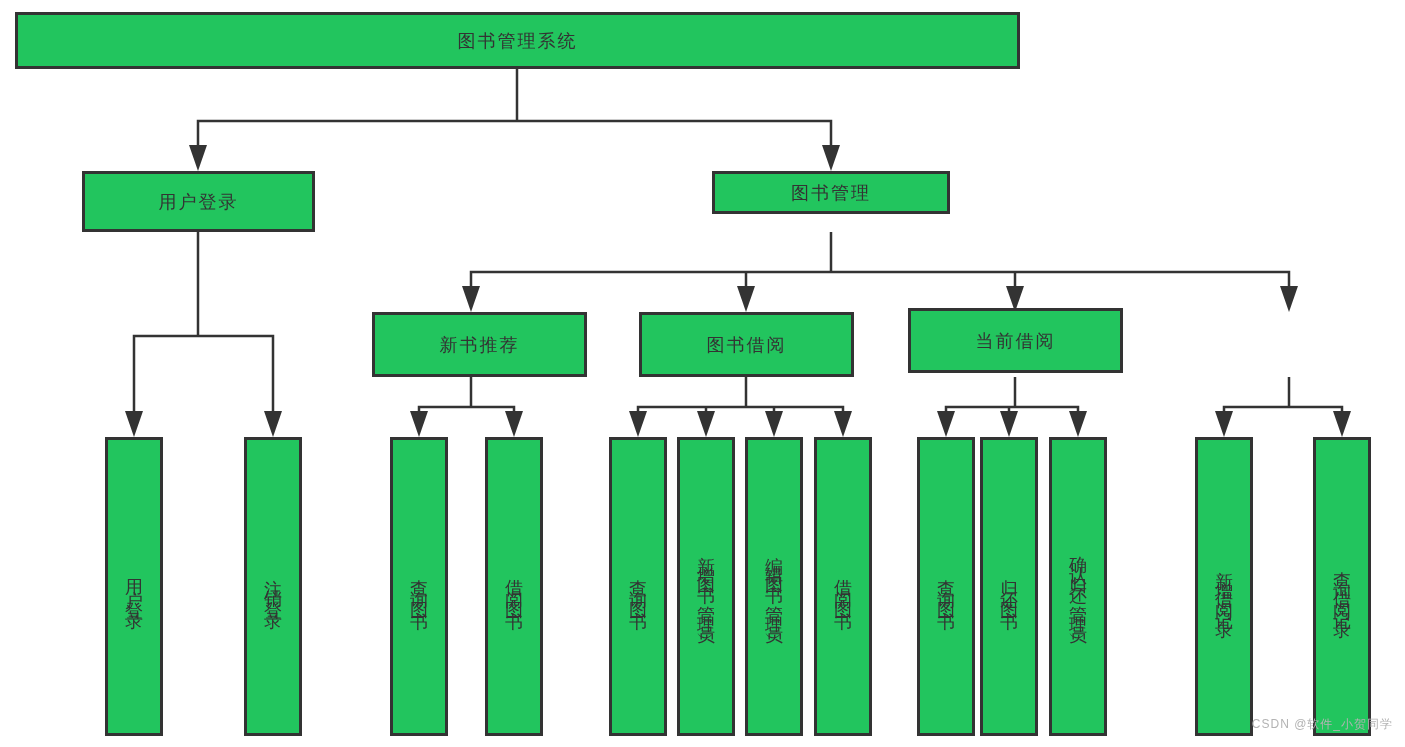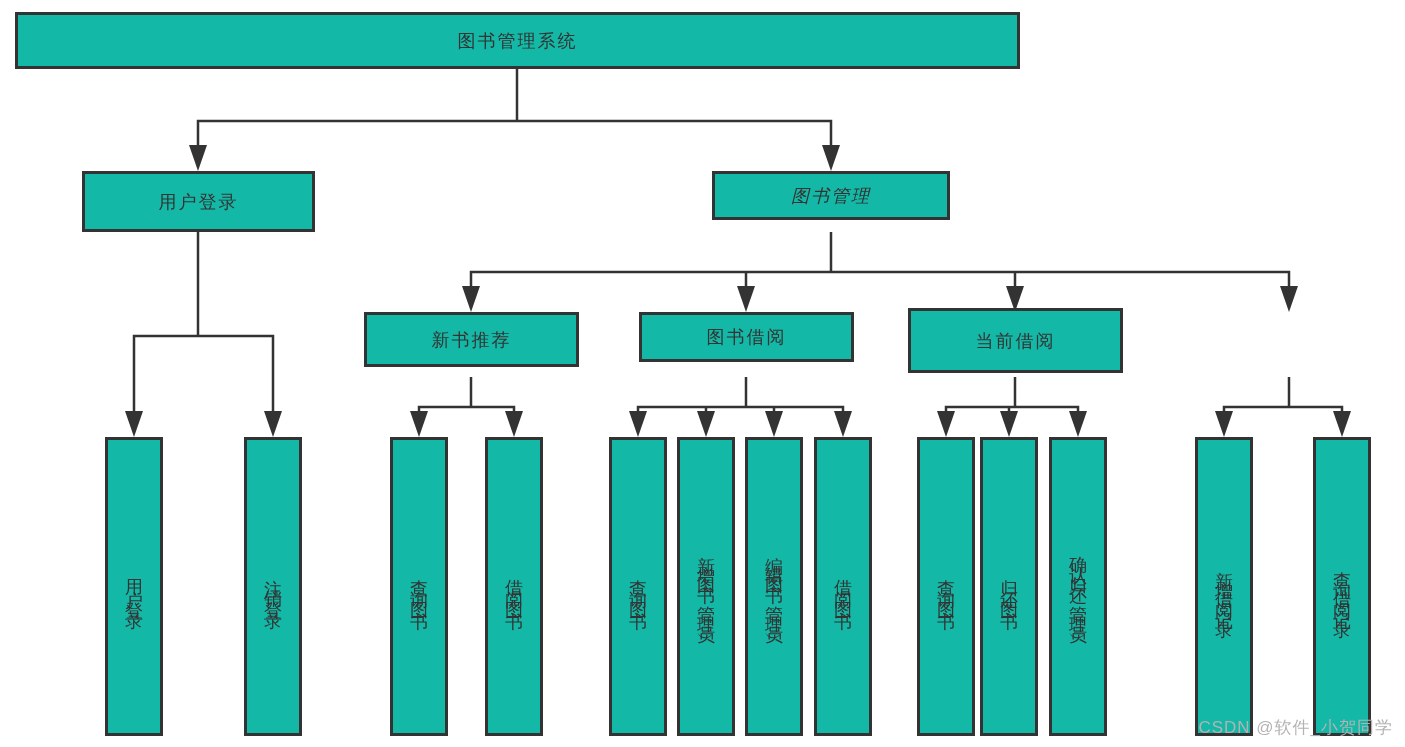--- a/index.html
+++ b/index.html
@@ -22,21 +22,21 @@
     position: absolute;
     left: 0;
     top: 0;
     width: 1405px;
     height: 747px;
   }
   .node {
     position: absolute;
     box-sizing: border-box;
     border: 3px solid #333333;
-    background: #14b8a6;
+    background: #22c55e;
     display: flex;
     align-items: center;
     justify-content: center;
     text-align: center;
   }
   .hlabel {
     font-size: 18px;
     letter-spacing: 2px;
     color: #333333;
     white-space: nowrap;
@@ -54,21 +54,21 @@
     line-height: 1;
     color: #333333;
   }
   .vbox.long .vlabel {
     letter-spacing: 10px;
   }
   .watermark {
     position: absolute;
     right: 12px;
     top: 716px;
-    font-size: 17px;
+    font-size: 12px;
     color: #b3b3b3;
     white-space: nowrap;
     letter-spacing: 1px;
   }
 </style>
 </head>
 <body>
 
 <div class="stage">
 
@@ -131,28 +131,28 @@
     </g>
   </svg>
 
   <div class="node" style="left:15px; top:12px; width:1005px; height:57px;">
     <span class="hlabel">图书管理系统</span>
   </div>
 
   <div class="node" style="left:82px; top:171px; width:233px; height:61px;">
     <span class="hlabel">用户登录</span>
   </div>
-  <div class="node" style="left:712px; top:171px; width:238px; height:49px;font-style:italic;">
+  <div class="node" style="left:712px; top:171px; width:238px; height:43px;">
     <span class="hlabel">图书管理</span>
   </div>
 
-  <div class="node" style="left:364px; top:312px; width:215px; height:55px;">
+  <div class="node" style="left:372px; top:312px; width:215px; height:65px;">
     <span class="hlabel">新书推荐</span>
   </div>
-  <div class="node" style="left:639px; top:312px; width:215px; height:50px;">
+  <div class="node" style="left:639px; top:312px; width:215px; height:65px;">
     <span class="hlabel">图书借阅</span>
   </div>
   <div class="node" style="left:908px; top:308px; width:215px; height:65px;">
     <span class="hlabel">当前借阅</span>
   </div>
 
   <div class="node vbox" style="left:105px;">
     <span class="vlabel">用户登录</span>
   </div>
   <div class="node vbox" style="left:244px;">

